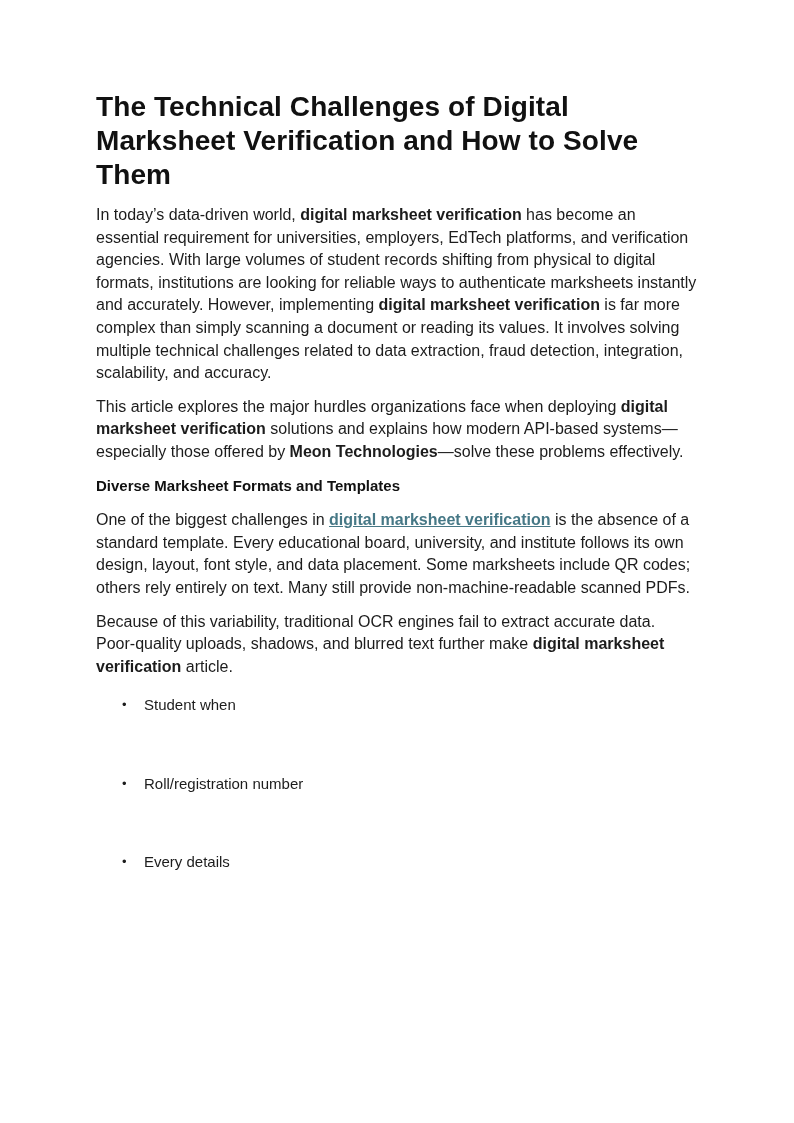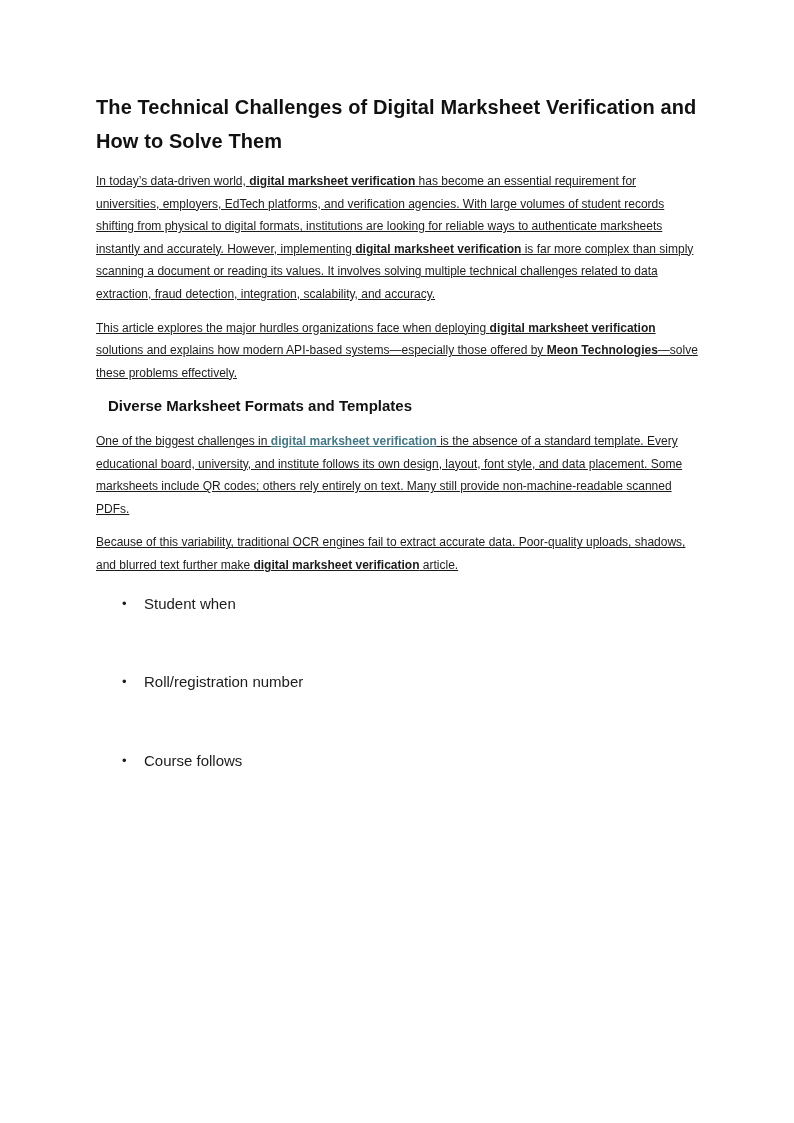--- a/index.html
+++ b/index.html
@@ -11,39 +11,38 @@
     font-family: "Liberation Sans", "DejaVu Sans", sans-serif;
     color: #1c1c1c;
     overflow: hidden;
   }
   .page {
     width: 794px;
     height: 1123px;
     padding: 90px 96px 0 96px;
   }
   h1.doc-title {
-    font-size: 20px;
+    font-size: 28px;
     line-height: 34px;
     font-weight: 700;
     color: #111111;
     margin: 0 0 12px 0;
     letter-spacing: 0.1px;
   }
   p.body-para {
-    font-size: 12px;
+    font-size: 16px;
     line-height: 22.6px;
     margin: 0 0 11px 0;
-    text-decoration: underline;
   }
   .section-heading {
     font-size: 15px;
     line-height: 22.6px;
     font-weight: 700;
     color: #111111;
-    margin: 6px 0 12px 12px;
+    margin: 6px 0 12px 0;
   }
   .bold { font-weight: 700; }
   a.link {
     font-weight: 700;
     text-decoration: underline;
     cursor: pointer;
   }
   ul.bullet-list {
     list-style: none;
     margin: 16px 0 0 0;
@@ -85,16 +84,16 @@
       <li>
         <span class="bullet-dot">•</span>
         <span>Student when</span>
       </li>
       <li>
         <span class="bullet-dot">•</span>
         <span>Roll/registration number</span>
       </li>
       <li>
         <span class="bullet-dot">•</span>
-        <span>Course follows</span>
+        <span>Every details</span>
       </li>
     </ul>
 </div>
 
 </body></html>

